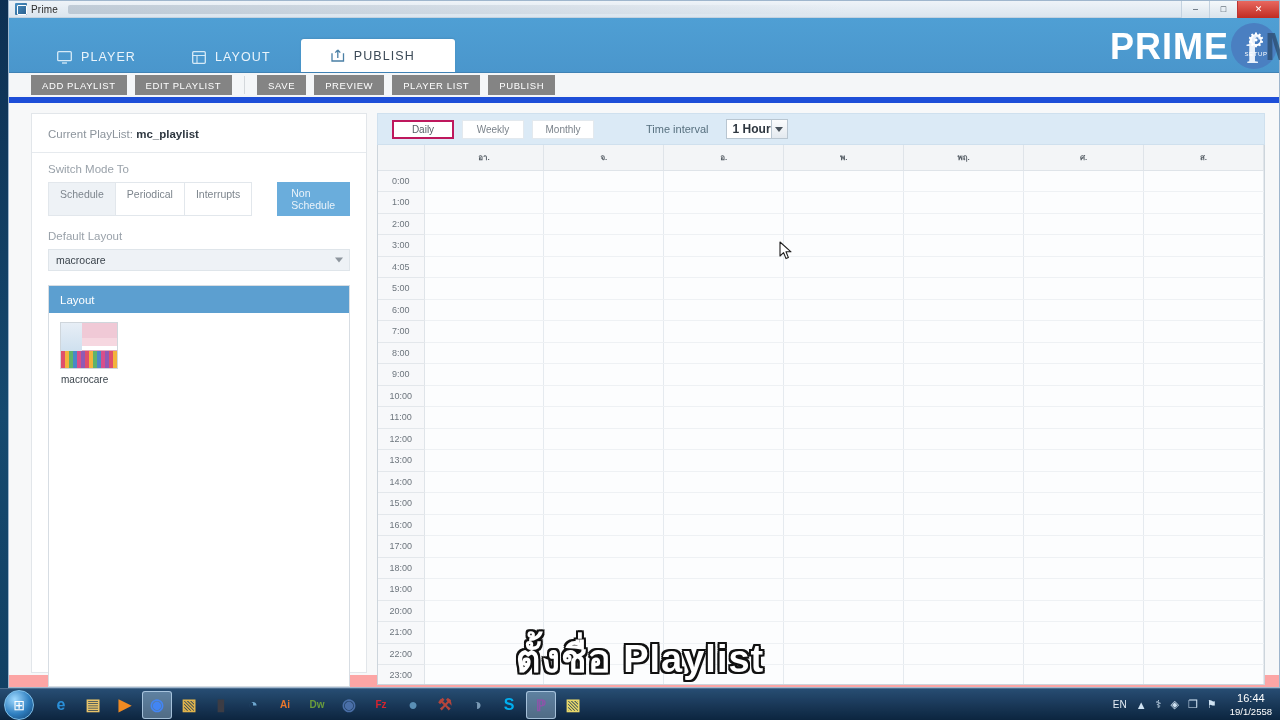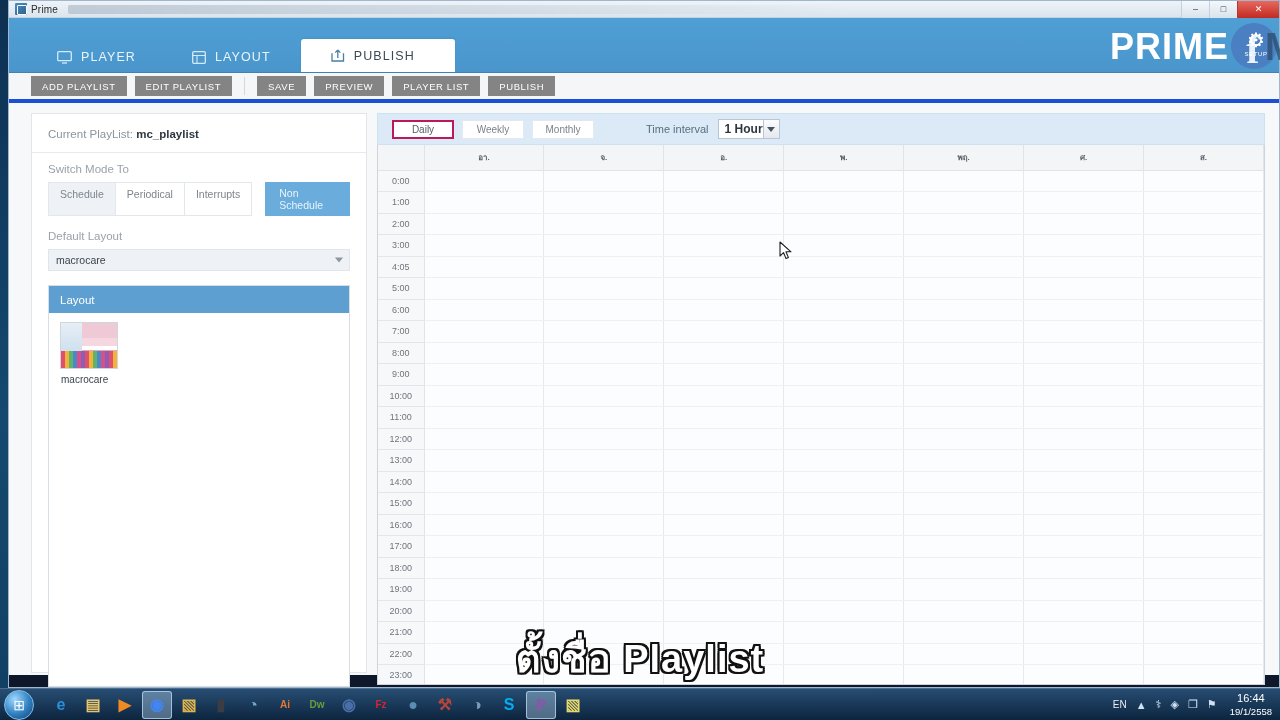--- a/index.html
+++ b/index.html
@@ -13,21 +13,21 @@
 
   
   .desktop-bg {
     position: absolute; inset: 0;
     background: linear-gradient(160deg,#0d2f52 0%, #15496f 35%, #0c3050 100%);
   }
 
   
   .app-window {
     position: absolute; left: 8px; top: 0px; width: 1272px; height: 688px;
-    background: #0f172a;
+    background: #fca5a5;
     border: 1px solid #9fb6cd;
   }
 
   
   .titlebar {
     position: relative; height: 17px;
     background: linear-gradient(to bottom,#eef3f8,#dbe5ee);
     border-bottom: 1px solid #c3d2e0;
     display: flex; align-items: center;
   }
@@ -113,21 +113,21 @@
   .setup-btn {
     position: absolute; right: 6px; top: 12px;
     width: 34px; text-align: center; color: #fff;
   }
   .setup-btn .gearico { font-size: 20px; line-height: 20px; display: block; }
   .setup-btn .setup-label { font-size: 6px; letter-spacing: .6px; display: block; margin-top: 1px; }
 
   
   .toolbar {
     height: 30px; background: #f4f6f8;
-    border-bottom: 4px solid #1d4ed8;
+    border-bottom: 6px solid #1d4ed8;
     display: flex; align-items: center; padding-left: 22px; gap: 8px;
   }
   .tbtn {
     height: 20px; padding: 0 11px;
     background: #848484; color: #fff;
     font-size: 9.5px; letter-spacing: .6px;
     display: flex; align-items: center; justify-content: center;
     border: none;
   }
   .tsep { width: 1px; height: 18px; background: #d4d8dc; margin: 0 4px; }
@@ -140,21 +140,21 @@
     width: 336px; margin: 10px 0 0 22px;
     background: #fff; border: 1px solid #e2e6ea;
     padding: 14px 16px 0 16px;
     height: 560px;
   }
   .cur-playlist { font-size: 11.5px; color: #8c949c; padding-bottom: 12px; }
   .cur-playlist b { color: #2e3740; font-size: 11.5px; }
   .hrule { height: 1px; background: #e6eaee; margin: 0 -16px 10px -16px; }
   .fieldlabel { font-size: 11.5px; color: #9aa2aa; margin-bottom: 7px; }
 
-  .modebar { display: flex; align-items: stretch; gap: 4px; margin-bottom: 14px; }
+  .modebar { display: flex; align-items: stretch; gap: 16px; margin-bottom: 14px; }
   .modegroup { display: flex; background: #eef2f6; border: 1px solid #e2e7ec; }
   .modebtn {
     font-size: 10.5px; color: #7d858d; padding: 5px 11px;
     background: #eef2f6; border-right: 1px solid #e2e7ec;
   }
   .modebtn.light { background: #fff; }
   .modebtn:last-child { border-right: none; }
   .nonsched {
     margin-left: 9px; font-size: 10.5px; color: #eaf3fa;
     background: #6aaddc; padding: 5px 14px; display: flex; align-items: center;
@@ -206,21 +206,21 @@
   .rightpanel { flex: 1; margin: 10px 14px 0 10px; position: relative; }
   .sched-toolbar {
     height: 32px; background: #dbeaf6; border: 1px solid #cfe0ee;
     display: flex; align-items: center; padding-left: 14px; gap: 8px;
   }
   .viewbtn {
     width: 62px; height: 19px; background: #fff; border: 1px solid #e3e9ee;
     font-size: 10px; color: #7b838b; display: flex; align-items: center; justify-content: center;
   }
   .viewbtn.sel { border: 2px solid #be185d; color: #555d65; }
-  .ti-label { font-size: 11px; color: #57707f; margin-left: 44px; margin-right: 1px; }
+  .ti-label { font-size: 11px; color: #57707f; margin-left: 44px; margin-right: 9px; }
   .ti-select {
     position: relative; width: 62px; height: 20px; background: #fff;
     border: 1px solid #b9c6d1; display: flex; align-items: center; padding-left: 6px;
   }
   .ti-select .val { font-size: 12px; color: #2e3740; font-weight: bold; }
   .ti-btn {
     position: absolute; right: 0; top: 0; bottom: 0; width: 16px;
     background: linear-gradient(to bottom,#fbfcfd,#e3e9ef);
     border-left: 1px solid #b9c6d1; display: flex; align-items: center; justify-content: center;
   }

